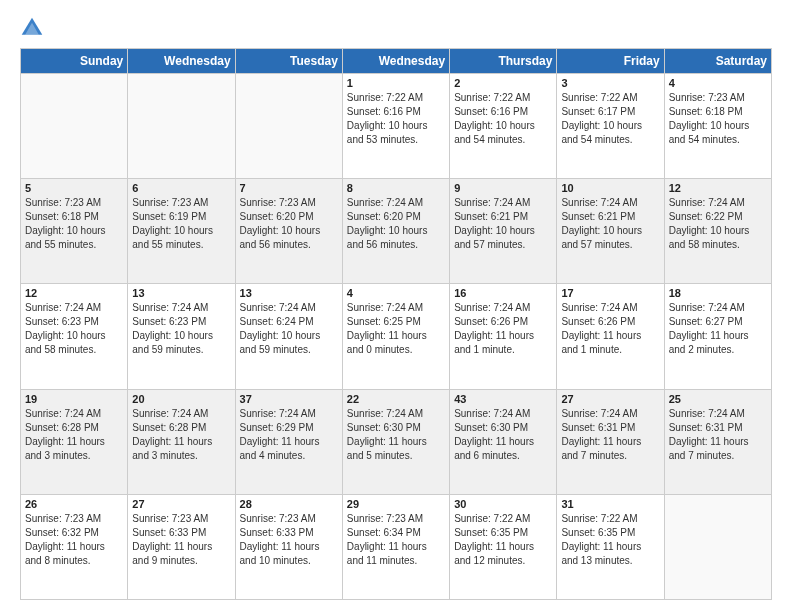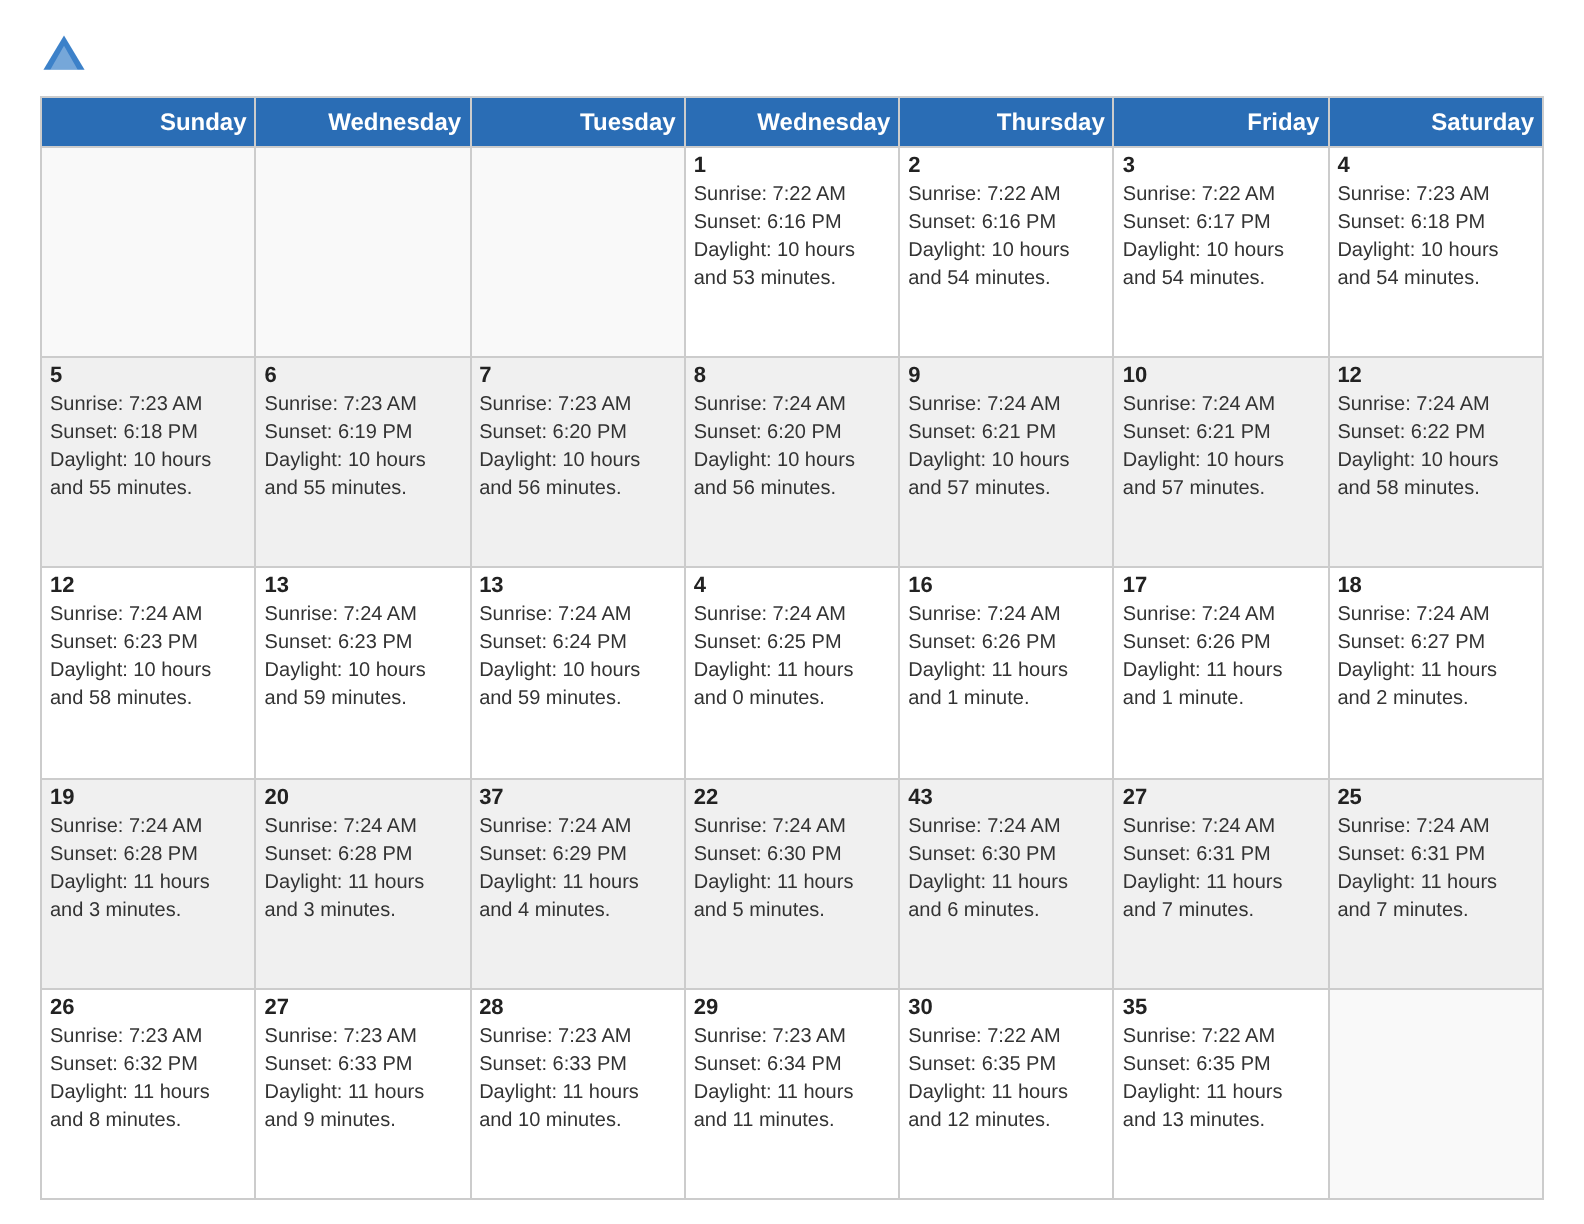--- a/index.html
+++ b/index.html
@@ -345,21 +345,21 @@
 and 11 minutes.</div>
           </td>
           <td>
             <div class="day-num">30</div>
             <div class="day-info" style="white-space: pre-line;">Sunrise: 7:22 AM
 Sunset: 6:35 PM
 Daylight: 11 hours
 and 12 minutes.</div>
           </td>
           <td>
-            <div class="day-num">35</div>
+            <div class="day-num">31</div>
             <div class="day-info" style="white-space: pre-line;">Sunrise: 7:22 AM
 Sunset: 6:35 PM
 Daylight: 11 hours
 and 13 minutes.</div>
           </td>
           <td class="empty"></td>
         </tr>
       </tbody>
   </table>
 </div>

